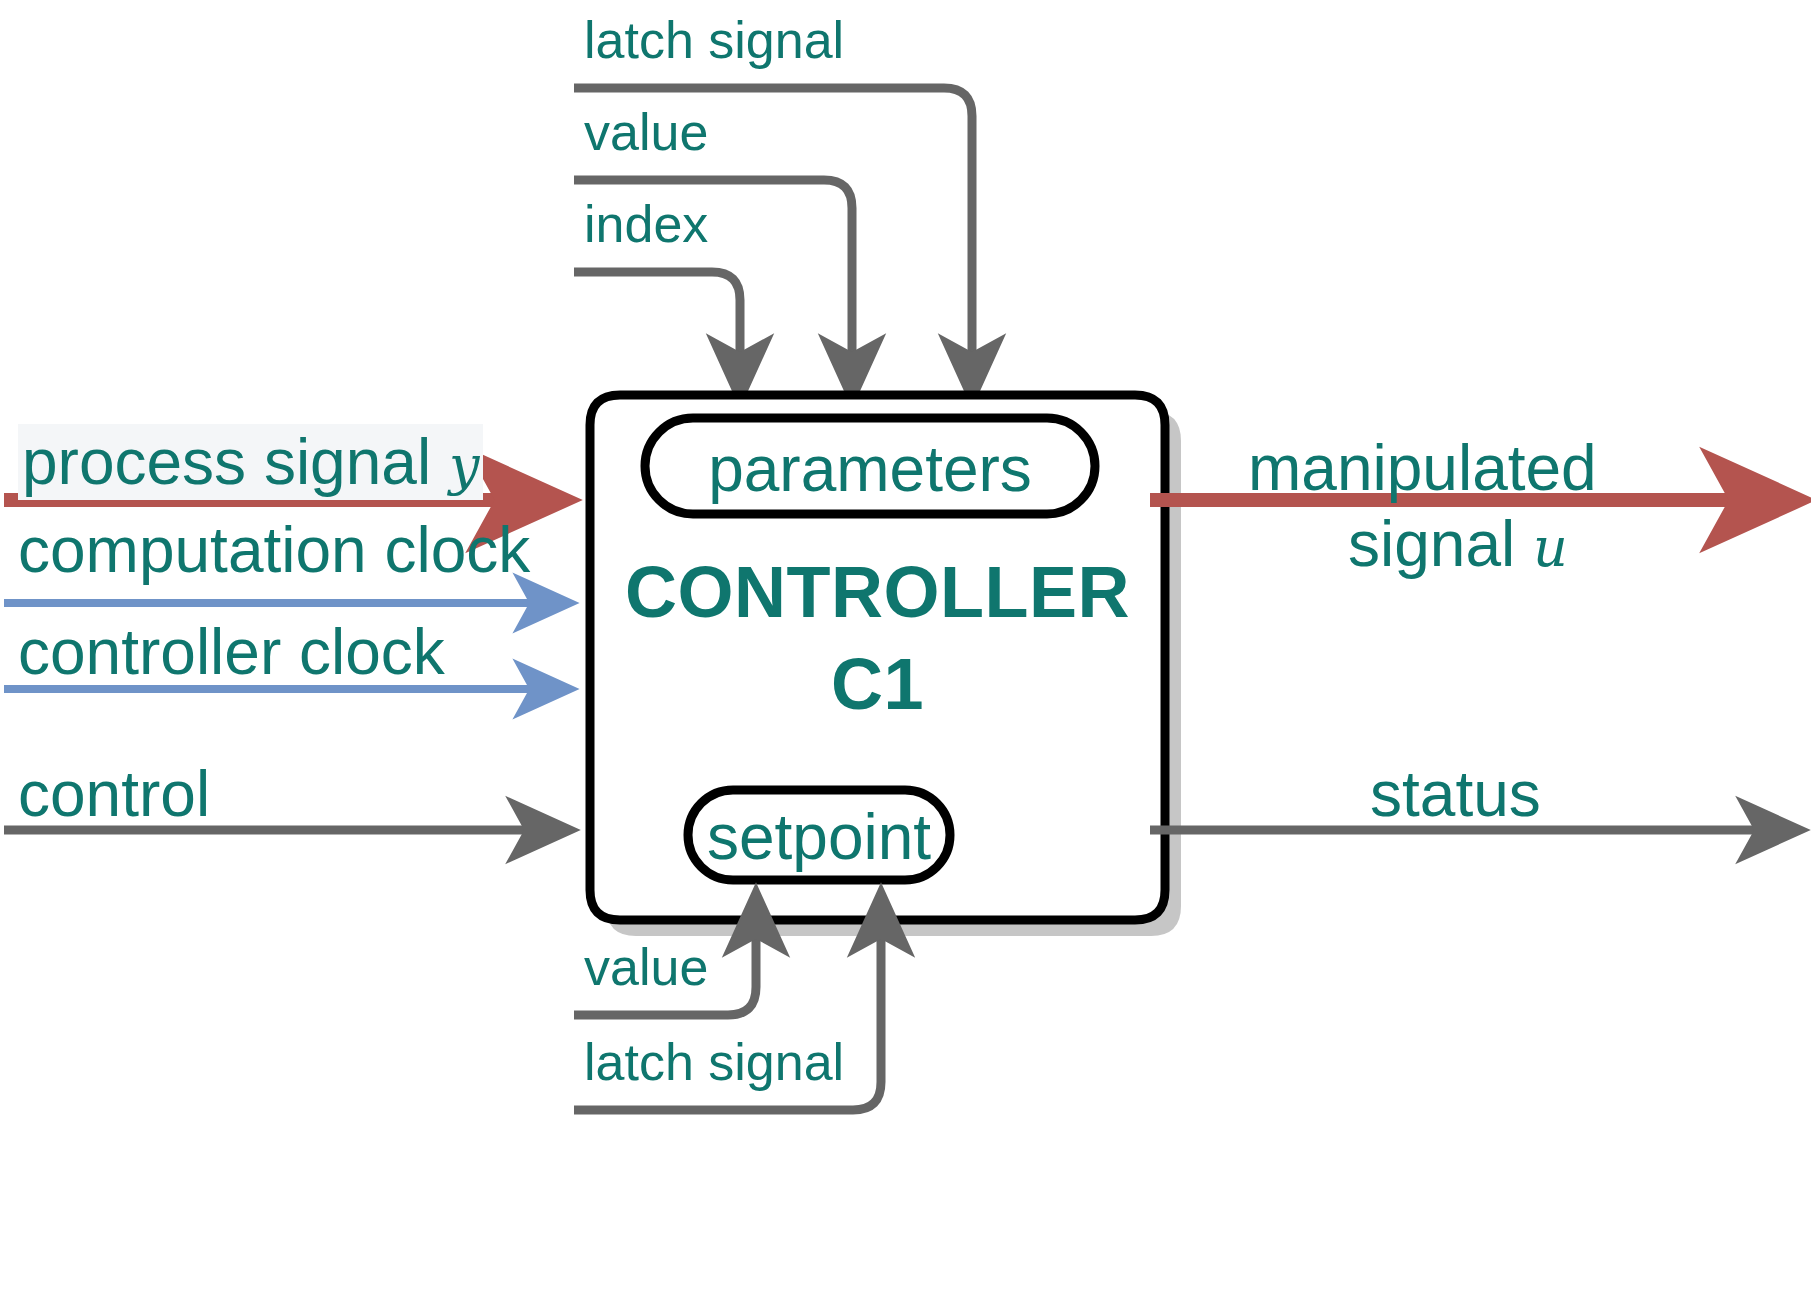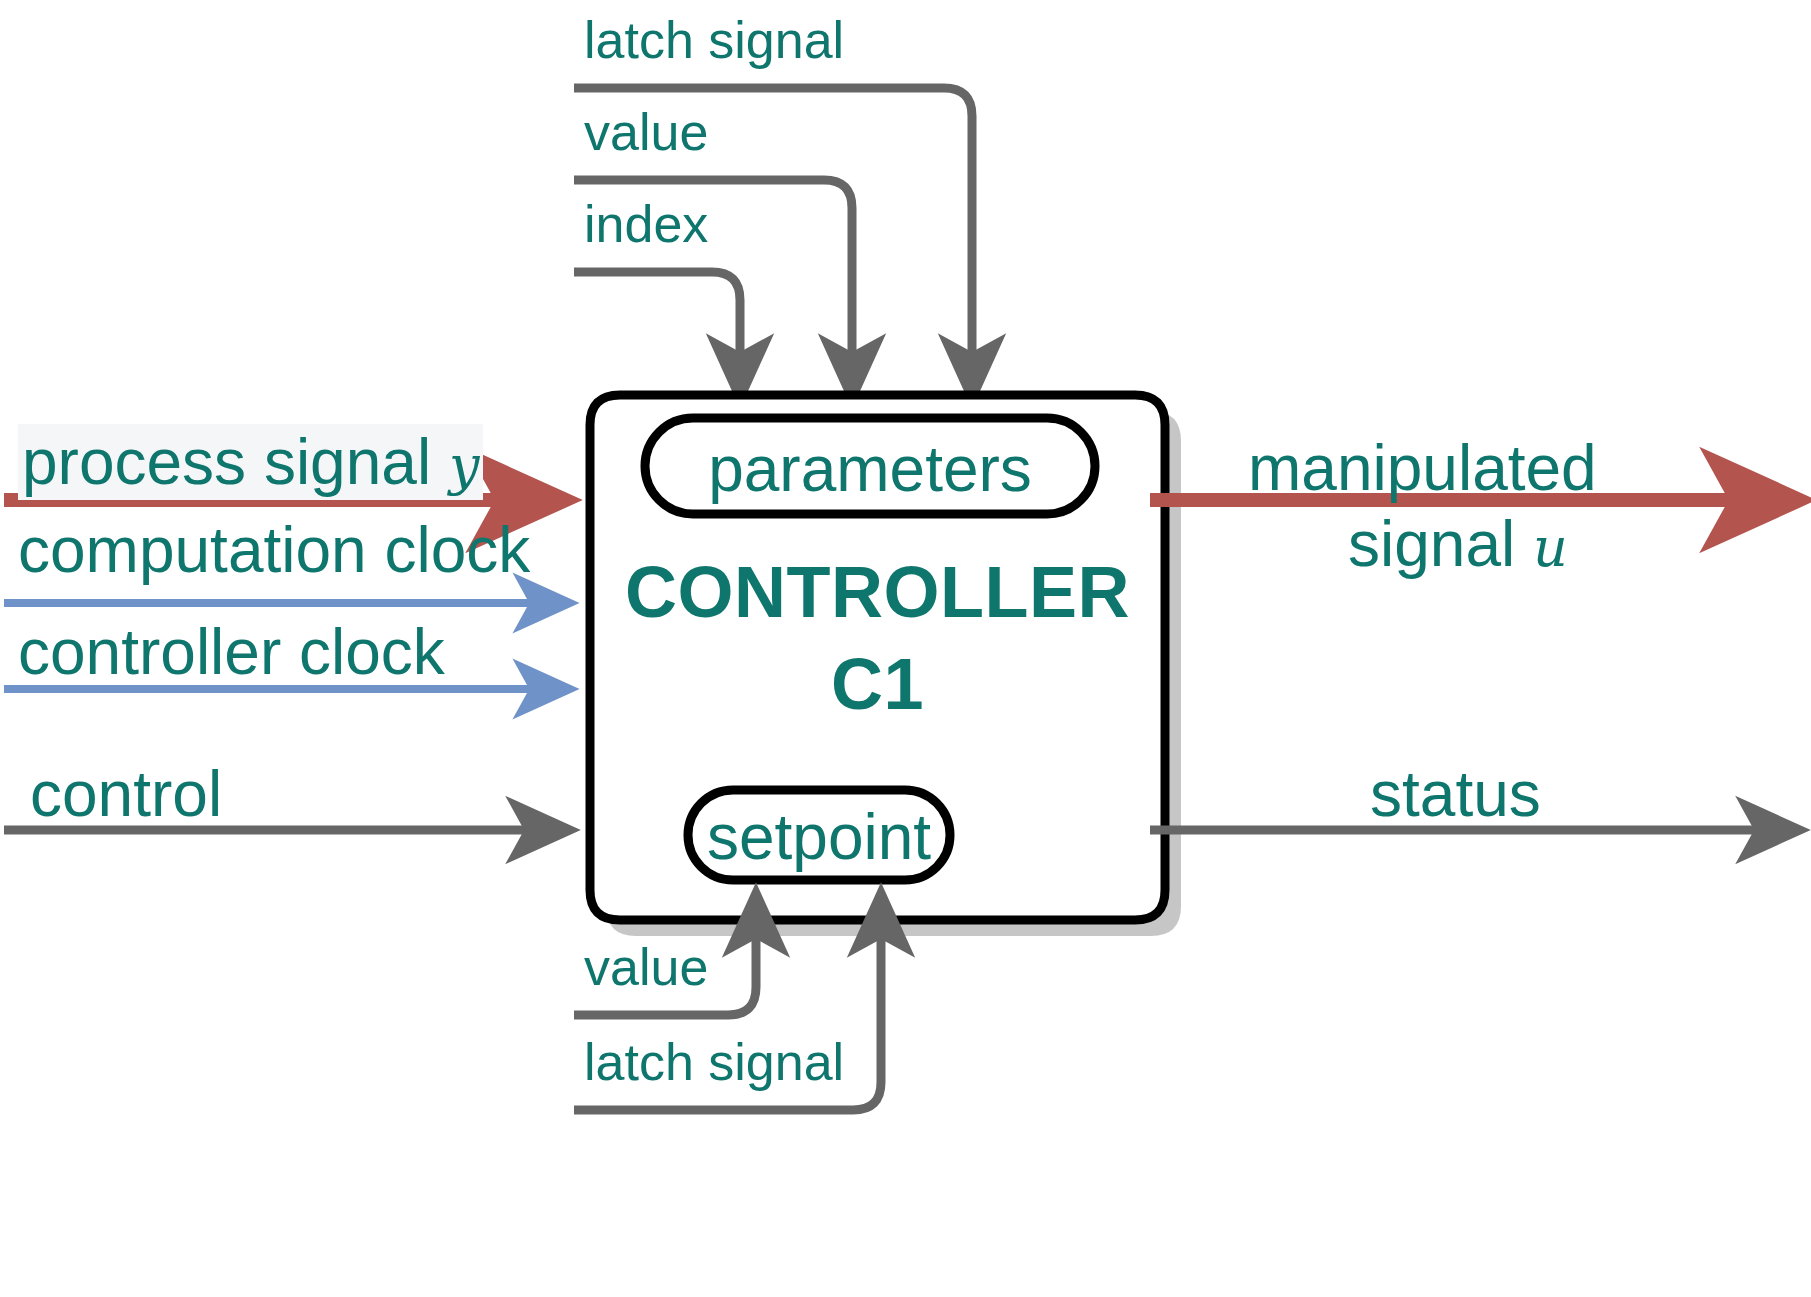--- a/index.html
+++ b/index.html
@@ -142,21 +142,21 @@
 
   <div class="lbl lbl-big" style="left:18px; top:430px;">
     <span class="hl">
       <span>process signal </span><span class="mathvar">y</span></span>
   </div>
 
   <div class="lbl lbl-big" style="left:18px; top:518px;">computation clock</div>
 
   <div class="lbl lbl-big" style="left:18px; top:620px;">controller clock</div>
 
-  <div class="lbl lbl-big" style="left:18px; top:762px;margin-left:12px;">control</div>
+  <div class="lbl lbl-big" style="left:18px; top:762px;">control</div>
 
   <div class="lbl lbl-big ctr" style="left:645px; top:437px; width:450px;">parameters</div>
 
   <div class="lbl lbl-title ctr" style="left:590px; top:556px; width:575px;">CONTROLLER</div>
 
   <div class="lbl lbl-title ctr" style="left:590px; top:648px; width:575px;">C1</div>
 
   <div class="lbl lbl-big ctr" style="left:688px; top:805px; width:262px;">setpoint</div>
 
   <div class="lbl lbl-big" style="left:1216px; top:436px;margin-left:32px;">manipulated</div>

